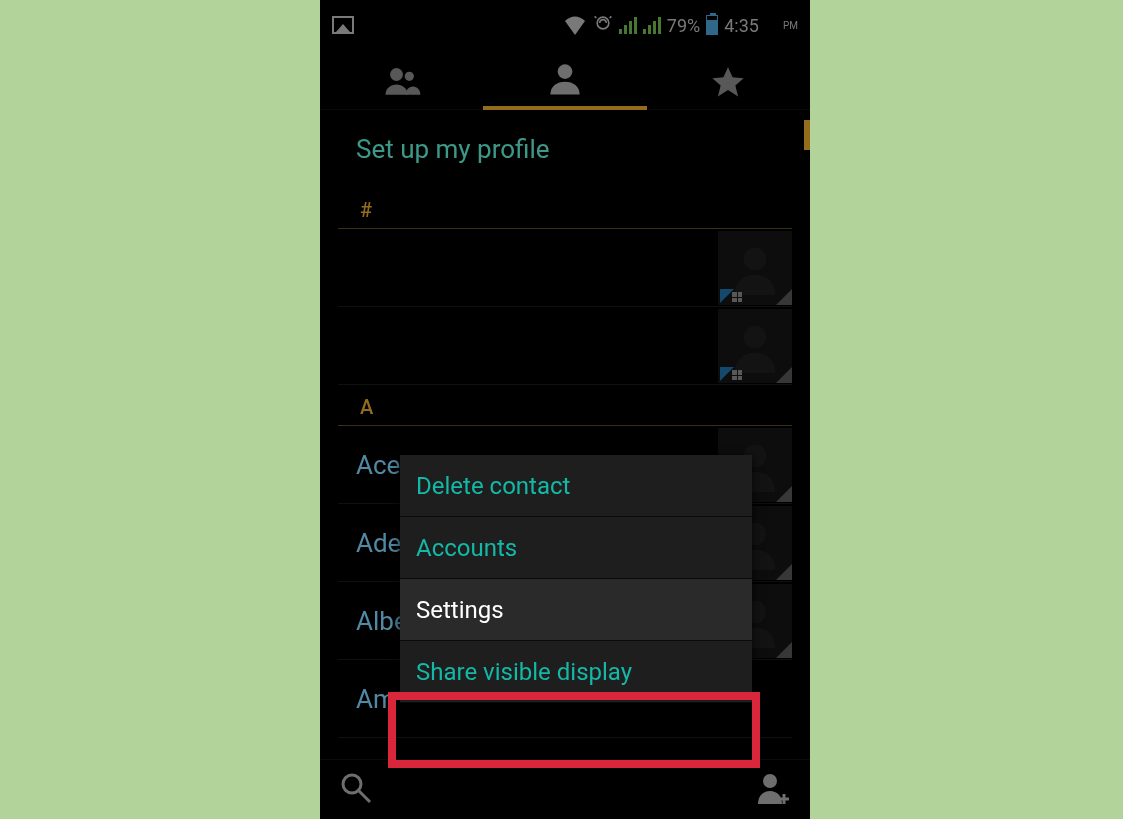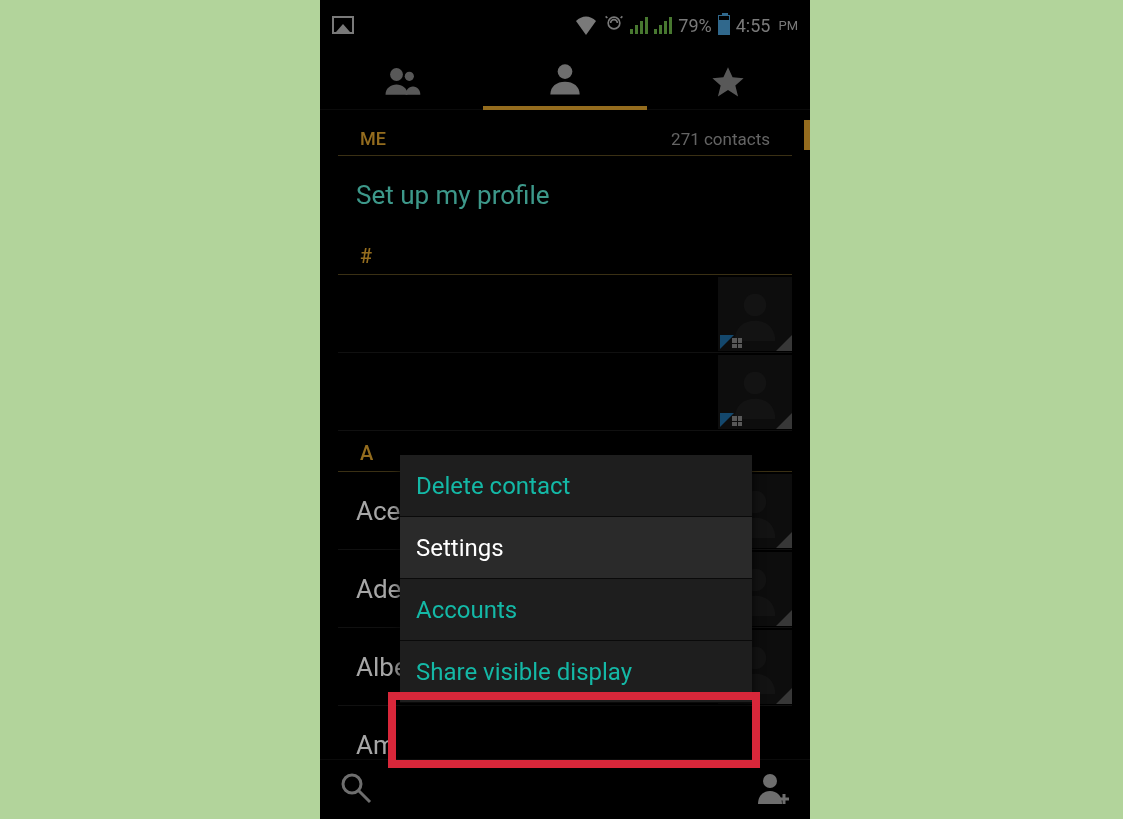--- a/index.html
+++ b/index.html
@@ -139,21 +139,21 @@
   }
   .contact-row {
     height: 78px;
     margin: 0 18px;
     border-bottom: 1px solid #1a1a1a;
     display:flex;
     align-items:center;
     padding: 0 8px 0 18px;
     position: relative;
   }
-  .contact-name { color:#ffffff; font-size:26px; }
+  .contact-name { color:#7dd3fc; font-size:26px; }
   .avatar {
     position:absolute;
     right:0; top:2px;
     width:74px; height:74px;
     background:#141414;
     display:flex;
     align-items:center;
     justify-content:center;
   }
   .avatar svg { width:54px; height:54px; fill:#1e1e1e; }
@@ -216,21 +216,21 @@
   .highlight-ring {
     position:absolute;
     left:388px;
     top:692px;
     width:372px;
     height:76px;
     border:8px solid #d8273a;
     z-index:20;
     pointer-events:none;
   }
-  .ampm { font-size:13px; margin-left:2px; }
+  .ampm { font-size:10px; margin-left:18px; }
 </style>
 </head>
 <body>
 
 <div class="phone">
   <div class="dim-overlay"></div>
 
   <div class="statusbar">
     <div class="sb-left">
       <span class="pic-icon"></span>
@@ -256,21 +256,21 @@
           <span></span>
         </span>
       <span class="signal">
           <span></span>
           <span></span>
           <span></span>
           <span></span>
         </span>
       <span>79%</span>
       <span class="batt"></span>
-      <span>4:55</span>
+      <span>4:35</span>
       <span class="ampm">PM</span>
     </div>
   </div>
 
   <div class="tabs">
     <div class="tab">
       <svg viewBox="0 0 48 36">
           <circle cx="18" cy="12" r="7"></circle>
           <circle cx="32" cy="14" r="5"></circle>
           <path d="M6 34c0-7 6-11 12-11s12 4 12 11z"></path>
@@ -286,24 +286,20 @@
     <div class="tab">
       <svg viewBox="0 0 48 36">
           <path d="M24 4l5 11 12 1-9 8 3 12-11-7-11 7 3-12-9-8 12-1z"></path>
         </svg>
     </div>
   </div>
 
   <div class="content">
     <div class="scroll-indicator"></div>
 
-    <div class="section-header">
-      <span>ME</span>
-      <span class="right">271 contacts</span>
-    </div>
 
     <div class="profile-row">
       <span>Set up my profile</span>
     </div>
 
     <div class="letter-header">
       <span>#</span>
     </div>
 
     <div class="contact-row">
@@ -394,24 +390,24 @@
           <line x1="23" y1="29" x2="33" y2="29" stroke="#aaa" stroke-width="3"></line>
         </svg>
     </span>
   </div>
 </div>
 
 <div class="menu">
   <div class="menu-item">
       <span>Delete contact</span>
     </div>
+  <div class="menu-item">
+      <span>Accounts</span>
+    </div>
   <div class="menu-item bright">
       <span>Settings</span>
     </div>
   <div class="menu-item">
-      <span>Accounts</span>
-    </div>
-  <div class="menu-item">
       <span>Share visible display</span>
     </div>
 </div>
 
 <div class="highlight-ring"></div>
 
 </body></html>

